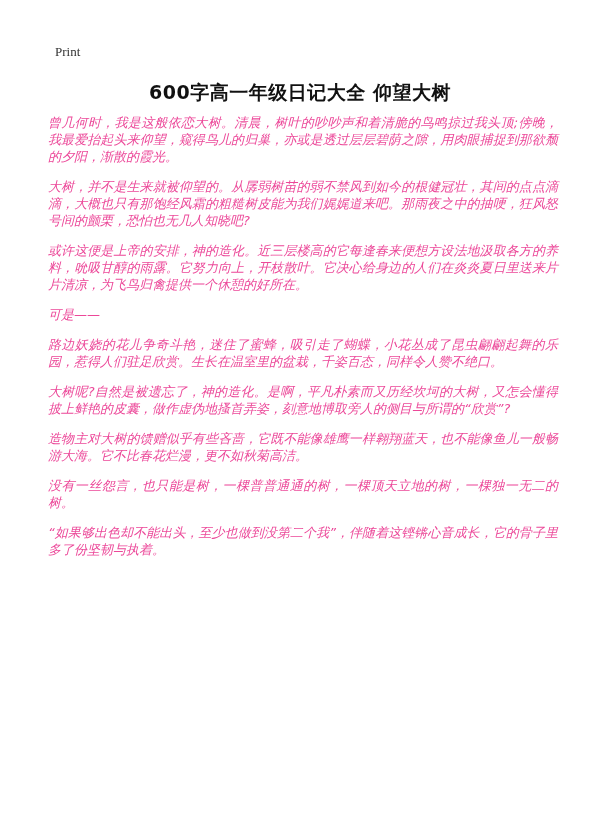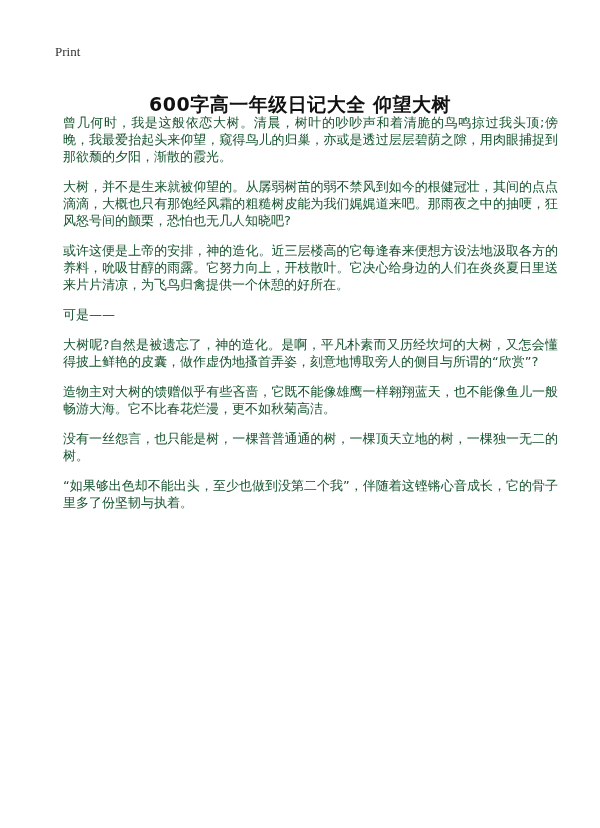--- a/index.html
+++ b/index.html
@@ -21,52 +21,54 @@
     font-family: "Liberation Serif", serif;
     font-size: 13px;
     color: #333333;
     cursor: pointer;
   }
   .doc-title {
     position: absolute;
     left: 0;
     right: 0;
     top: 80px;
-    margin: 12px;
+    margin: 0;
     text-align: center;
     font-size: 19px;
     font-weight: bold;
     color: #111111;
     letter-spacing: 0.5px;
   }
   .content {
     position: absolute;
     left: 48px;
     top: 114px;
     width: 510px;
     font-size: 13px;
     line-height: 17px;
     text-align: justify;
   }
   .content p {
-    margin: 0 0 13px 15px;
-    color: #14532d;
+    margin: 0 0 13px 0;
+    color: #ec4899;
+    font-style: italic;
   }
 </style>
 </head>
 <body>
 
 <div class="page">
   <div class="print-link">Print</div>
 
   <h1 class="doc-title">600字高一年级日记大全 仰望大树</h1>
 
   <div class="content">
     <p>曾几何时，我是这般依恋大树。清晨，树叶的吵吵声和着清脆的鸟鸣掠过我头顶;傍晚，我最爱抬起头来仰望，窥得鸟儿的归巢，亦或是透过层层碧荫之隙，用肉眼捕捉到那欲颓的夕阳，渐散的霞光。</p>
     <p>大树，并不是生来就被仰望的。从孱弱树苗的弱不禁风到如今的根健冠壮，其间的点点滴滴，大概也只有那饱经风霜的粗糙树皮能为我们娓娓道来吧。那雨夜之中的抽哽，狂风怒号间的颤栗，恐怕也无几人知晓吧?</p>
     <p>或许这便是上帝的安排，神的造化。近三层楼高的它每逢春来便想方设法地汲取各方的养料，吮吸甘醇的雨露。它努力向上，开枝散叶。它决心给身边的人们在炎炎夏日里送来片片清凉，为飞鸟归禽提供一个休憩的好所在。</p>
     <p>可是——</p>
+    <p>路边妖娆的花儿争奇斗艳，迷住了蜜蜂，吸引走了蝴蝶，小花丛成了昆虫翩翩起舞的乐园，惹得人们驻足欣赏。生长在温室里的盆栽，千姿百态，同样令人赞不绝口。</p>
     <p>大树呢?自然是被遗忘了，神的造化。是啊，平凡朴素而又历经坎坷的大树，又怎会懂得披上鲜艳的皮囊，做作虚伪地搔首弄姿，刻意地博取旁人的侧目与所谓的“欣赏”?</p>
     <p>造物主对大树的馈赠似乎有些吝啬，它既不能像雄鹰一样翱翔蓝天，也不能像鱼儿一般畅游大海。它不比春花烂漫，更不如秋菊高洁。</p>
     <p>没有一丝怨言，也只能是树，一棵普普通通的树，一棵顶天立地的树，一棵独一无二的树。</p>
     <p>“如果够出色却不能出头，至少也做到没第二个我”，伴随着这铿锵心音成长，它的骨子里多了份坚韧与执着。</p>
   </div>
 </div>
 
 </body></html>

